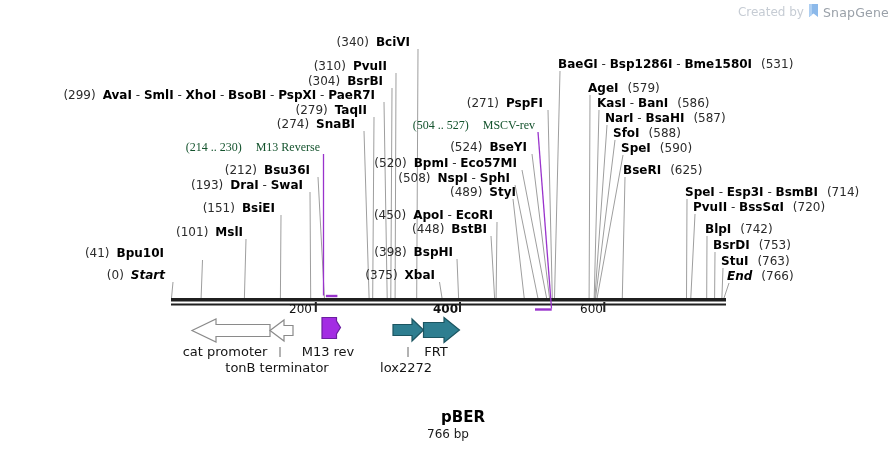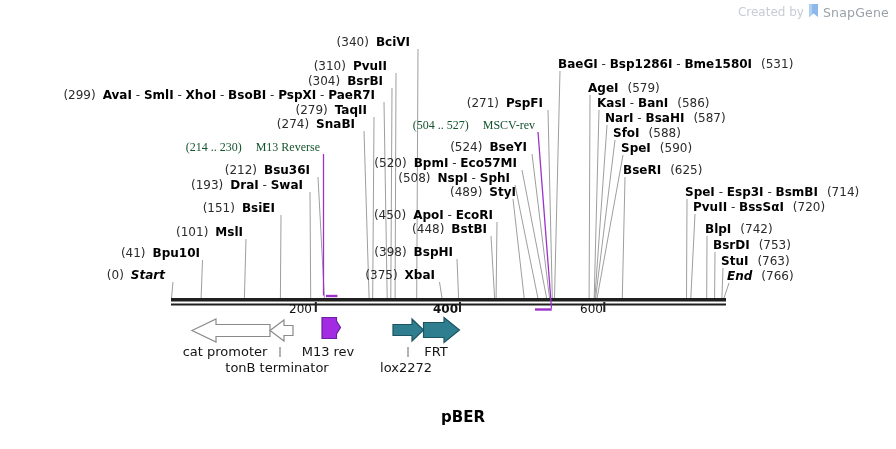--- a/index.html
+++ b/index.html
@@ -88,21 +88,21 @@
       <div class="site left" style="top: 36px; right: 486px; margin-left: 14px;"><span class="pos">(340)</span><b class="">BciVI</b></div>
       <div class="site left" style="top: 60px; right: 509px;"><span class="pos">(310)</span><b class="">PvuII</b></div>
       <div class="site left" style="top: 75px; right: 513px;"><span class="pos">(304)</span><b class="">BsrBI</b></div>
       <div class="site left" style="top: 89px; right: 521px;"><span class="pos">(299)</span><b class="">AvaI</b><span class="sep"> - </span><b class="">SmlI</b><span class="sep"> - </span><b class="">XhoI</b><span class="sep"> - </span><b class="">BsoBI</b><span class="sep"> - </span><b class="">PspXI</b><span class="sep"> - </span><b class="">PaeR7I</b></div>
       <div class="site left" style="top: 104px; right: 529px;"><span class="pos">(279)</span><b class="">TaqII</b></div>
       <div class="site left" style="top: 118px; right: 541px;"><span class="pos">(274)</span><b class="">SnaBI</b></div>
       <div class="site left" style="top: 164px; right: 586px;"><span class="pos">(212)</span><b class="">Bsu36I</b></div>
       <div class="site left" style="top: 179px; right: 593px;"><span class="pos">(193)</span><b class="">DraI</b><span class="sep"> - </span><b class="">SwaI</b></div>
       <div class="site left" style="top: 202px; right: 621px;"><span class="pos">(151)</span><b class="">BsiEI</b></div>
       <div class="site left" style="top: 226px; right: 653px;"><span class="pos">(101)</span><b class="">MslI</b></div>
-      <div class="site left" style="top: 247px; right: 696px;"><span class="pos">(41)</span><b class="">Bpu10I</b></div>
+      <div class="site left" style="top: 247px; right: 732px;"><span class="pos">(41)</span><b class="">Bpu10I</b></div>
       <div class="site left" style="top: 269px; right: 731px;"><span class="pos">(0)</span><b class="it">Start</b></div>
       <div class="site left" style="top: 97px; right: 353px;"><span class="pos">(271)</span><b class="">PspFI</b></div>
       <div class="site left" style="top: 141px; right: 369px;"><span class="pos">(524)</span><b class="">BseYI</b></div>
       <div class="site left" style="top: 157px; right: 379px;"><span class="pos">(520)</span><b class="">BpmI</b><span class="sep"> - </span><b class="">Eco57MI</b></div>
       <div class="site left" style="top: 172px; right: 386px;"><span class="pos">(508)</span><b class="">NspI</b><span class="sep"> - </span><b class="">SphI</b></div>
       <div class="site left" style="top: 186px; right: 380px;"><span class="pos">(489)</span><b class="">StyI</b></div>
       <div class="site left" style="top: 209px; right: 403px;"><span class="pos">(450)</span><b class="">ApoI</b><span class="sep"> - </span><b class="">EcoRI</b></div>
       <div class="site left" style="top: 223px; right: 409px;"><span class="pos">(448)</span><b class="">BstBI</b></div>
       <div class="site left" style="top: 246px; right: 443px;"><span class="pos">(398)</span><b class="">BspHI</b></div>
       <div class="site left" style="top: 269px; right: 461px;"><span class="pos">(375)</span><b class="">XbaI</b></div>
@@ -124,20 +124,21 @@
     </div>
 
   <div class="feat-label" style="left:225px;top:345px">cat promoter</div>
   <div class="feat-label" style="left:277px;top:361px">tonB terminator</div>
   <div class="feat-label" style="left:328px;top:345px">M13 rev</div>
   <div class="feat-label" style="left:406px;top:361px">lox2272</div>
   <div class="feat-label" style="left:436px;top:345px">FRT</div>
 
   <div class="title-block">
     <div class="t1">pBER</div>
+    <div class="t2">766 bp</div>
   </div>
 
   <div class="wm">
     <span class="wm-created">Created by</span>
     <svg width="11" height="16" viewBox="0 0 11 16">
       <path d="M1 0 L10 0 L10 13 L5.5 9.5 L1 13 Z" fill="#8cb9ea"></path>
       <path d="M1 0 L4 0 L4 11 L1 13 Z" fill="#aecff2"></path>
     </svg>
     <span class="wm-brand">SnapGene</span>
   </div>

